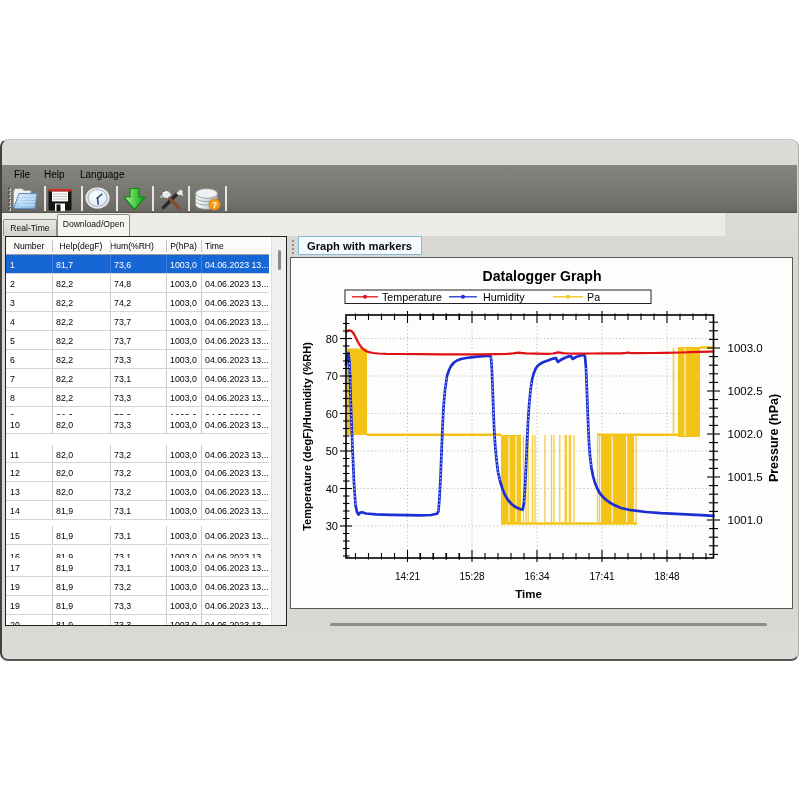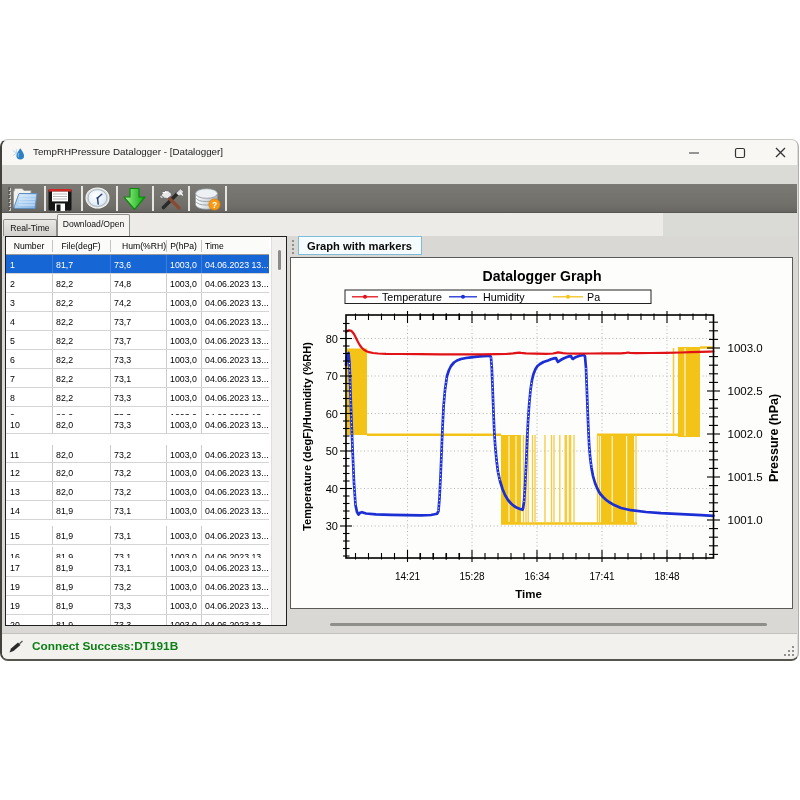--- a/index.html
+++ b/index.html
@@ -5,59 +5,44 @@
 .abs { position:absolute; }
 #win { position:absolute; left:0; top:138.5px; width:798.5px; height:522px;
   border-left:2px solid #42413c; border-right:1.5px solid #b0afab; border-top:1px solid #c9c8c4; border-bottom:2px solid #55544e;
   border-radius:8px; background:#dadad6; overflow:hidden; }
 #titlebar { position:absolute; left:0; top:0; width:795px; height:25px; background:#f8f7f4; }
 #titlebar .t { position:absolute; left:31px; top:6px; font-size:9.8px; color:#1b1b1b; }
 #menubar { position:absolute; left:0; top:25px; width:795px; height:19.5px; background:linear-gradient(#85847f,#7d7c77); font-size:10px; color:#000; }
 #menubar span { position:absolute; top:4px; }
 #toolbar { position:absolute; left:0; top:44.5px; width:795px; height:29px; background:linear-gradient(#7b7a75,#6f6e69 80%,#656460); border-bottom:1px solid #57564f; }
 .tsep { position:absolute; top:2px; width:2px; height:25px; background:#e6e5e2; }
-#tabstrip { position:absolute; left:0; top:73.5px; width:661px; height:22.5px; background:#ecebe8; }
+#tabstrip { position:absolute; left:0; top:73.5px; width:723px; height:22.5px; background:#ecebe8; }
 .tab { position:absolute; font-size:8.6px; color:#111; border:1px solid #8c8c88; border-bottom:none; border-radius:2px 2px 0 0; }
 #pane { position:absolute; left:0; top:96px; width:795px; height:397.5px; background:#d9d8d4; }
 #statusbar { position:absolute; left:0; top:493.5px; width:795px; height:25.5px; background:#f2f1ee; border-top:1px solid #c2c1bd; }
 #table { position:absolute; left:3px; top:96.5px; width:282px; height:389.5px; border:1.5px solid #1f1f1f; background:#ffffff; overflow:hidden; }
 .thead { position:absolute; left:0; top:0; width:263px; height:18px; background:#fbfbf9; border-bottom:1px solid #9a9a98; font-size:8.6px; }
 .thead span { position:absolute; top:4px; }
 .thead i { position:absolute; top:3px; height:12px; width:1px; background:#c4c4c2; }
 .trow { position:absolute; left:0; width:263px; height:18.95px; font-size:8.8px; border-bottom:1px solid #d4d4d2; background:#fff; color:#000; }
 .trow span { position:absolute; top:5px; }
 .trow i { position:absolute; top:0; height:100%; width:1px; background:#cccccc; }
 .trow.sel { background:#1766d6; color:#ffffff; }
 .trow.sel i { background:#3f7edc; }
 #vscroll { position:absolute; left:265px; top:0; width:15px; height:100%; background:#f0efed; border-left:1px solid #e0dfdd; }
 #vthumb { position:absolute; left:6px; top:13px; width:2.5px; height:20px; background:#8a8a88; border-radius:2px; }
 #chartpanel { position:absolute; left:288px; top:117.5px; width:502.5px; height:352px; background:#fdfdfb; border:1px solid #5a5a58; }
 #glabel { position:absolute; left:295.5px; top:96.5px; width:124px; height:18.5px; background:#f6fbfd; border:1px solid #7fbcd9; font-size:11.2px; font-weight:bold; color:#0a0a0a; text-align:center; line-height:18px; }
 #hscroll { position:absolute; left:328px; top:483.5px; width:437px; height:2.5px; background:#8e8e8a; border-radius:2px; }
 </style></head><body>
 <div id="win">
-  <div id="titlebar">
-    <div class="abs" style="left:10px;top:6px"><svg width="14" height="13" viewBox="0 0 16 15">
-          <g stroke="#b8d4ea" stroke-width="1">
-            <line x1="1" y1="4" x2="9" y2="10"></line>
-            <line x1="9" y1="4" x2="1" y2="10"></line>
-            <line x1="5" y1="2.5" x2="5" y2="11.5"></line>
-          </g>
-          <path d="M9.5 1.5 C9.5 1.5 13.8 7.2 13.8 10.2 A4.3 4.3 0 0 1 5.2 10.2 C5.2 7.2 9.5 1.5 9.5 1.5 Z" fill="#2e7fc4"></path>
-          <path d="M8 7 C7 8.5 6.8 10.5 7.6 11.8" stroke="#9fd0f0" stroke-width="1" fill="none"></path>
-        </svg></div>
-    <span class="t">TempRHPressure Datalogger - [Datalogger]</span>
-    <svg width="110" height="25" viewBox="0 0 110 25" style="position:absolute;left:686px;top:0">
-        <g stroke="#333333" stroke-width="1.2" fill="none">
-          <line x1="1" y1="13" x2="11" y2="13"></line>
-          <rect x="47.5" y="8.5" width="9" height="9" rx="1.5"></rect>
-          <line x1="88" y1="8" x2="97" y2="17"></line>
-          <line x1="97" y1="8" x2="88" y2="17"></line>
-        </g>
-      </svg>
+  <div id="menubar">
+    <span style="left:12px">File</span>
+      <span style="left:42px">Help</span>
+      <span style="left:78px">Language</span>
   </div>
   <div id="toolbar">
     <div style="position:absolute;left:5.5px;top:3px;width:2.5px;height:2.5px;background:#5e5d58;box-shadow:1px 1px 0 #c9c8c4"></div>
       <div style="position:absolute;left:5.5px;top:7px;width:2.5px;height:2.5px;background:#5e5d58;box-shadow:1px 1px 0 #c9c8c4"></div>
       <div style="position:absolute;left:5.5px;top:11px;width:2.5px;height:2.5px;background:#5e5d58;box-shadow:1px 1px 0 #c9c8c4"></div>
       <div style="position:absolute;left:5.5px;top:15px;width:2.5px;height:2.5px;background:#5e5d58;box-shadow:1px 1px 0 #c9c8c4"></div>
       <div style="position:absolute;left:5.5px;top:19px;width:2.5px;height:2.5px;background:#5e5d58;box-shadow:1px 1px 0 #c9c8c4"></div>
       <div style="position:absolute;left:5.5px;top:23px;width:2.5px;height:2.5px;background:#5e5d58;box-shadow:1px 1px 0 #c9c8c4"></div>
     <div class="tsep" style="left:41.5px"></div>
       <div class="tsep" style="left:78.5px"></div>
@@ -149,22 +134,22 @@
         </svg></div>
   </div>
   <div id="tabstrip">
     <div class="tab" style="left:1px;top:6px;width:54px;height:17px;background:linear-gradient(#e9e8e5,#d2d1cd);text-align:center;line-height:16px">Real-Time</div>
     <div class="tab" style="left:55px;top:1px;width:73px;height:22px;background:#f5f4f1;text-align:center;line-height:19px">Download/Open</div>
   </div>
   <div id="pane"></div>
   <div id="table">
     <div class="thead">
         <span style="left:0;width:46px;text-align:center">Number</span>
-        <span style="left:46px;width:58px;text-align:center">File(degF)</span>
-        <span style="left:104px;width:56px;text-align:right">Hum(%RH)</span>
+        <span style="left:46px;width:58px;text-align:center">Help(degF)</span>
+        <span style="left:104px;width:56px;text-align:left">Hum(%RH)</span>
         <span style="left:160px;width:35px;text-align:center">P(hPa)</span>
         <span style="left:199px;width:66px;">Time</span>
         <i style="left:46px"></i>
         <i style="left:104px"></i>
         <i style="left:160px"></i>
         <i style="left:195px"></i>
       </div>
       <div class="trow sel" style="top:18.0px">
         <span style="left:4px">1</span>
         <span style="left:50px">81,7</span>
@@ -612,29 +597,12 @@
           <text x="246" y="322" font-size="10" text-anchor="middle">16:34</text>
           <text x="311" y="322" font-size="10" text-anchor="middle">17:41</text>
           <text x="376" y="322" font-size="10" text-anchor="middle">18:48</text>
           <text x="237.5" y="340" font-size="11.5" font-weight="bold" text-anchor="middle">Time</text>
           <text transform="translate(20,178.5) rotate(-90)" font-size="11" font-weight="bold" text-anchor="middle">Temperature (degF)/Humidity (%RH)</text>
           <text transform="translate(487,180) rotate(-90)" font-size="12.5" font-weight="bold" text-anchor="middle">Pressure (hPa)</text>
         </g>
       </svg>
     </div>
   <div id="hscroll"></div>
-  <div id="statusbar">
-    <div class="abs" style="left:6px;top:6px"><svg width="16" height="14" viewBox="0 0 16 14">
-          <path d="M1.5 12.5 L3 8.5 L10 2.5 L12.5 5 L5.5 11 Z" fill="#2a2a2a"></path>
-          <line x1="11.5" y1="3.8" x2="14.5" y2="1" stroke="#555" stroke-width="1.2"></line>
-        </svg></div>
-    <span class="abs" style="left:30px;top:5px;font-size:11.8px;font-weight:bold;color:#0e8018">Connect Success:DT191B</span>
-    <svg width="12" height="12" viewBox="0 0 12 12" style="position:absolute;right:2px;bottom:2px">
-        <g fill="#90908c">
-          <rect x="9" y="1" width="2" height="2"></rect>
-          <rect x="9" y="5" width="2" height="2"></rect>
-          <rect x="9" y="9" width="2" height="2"></rect>
-          <rect x="5" y="5" width="2" height="2"></rect>
-          <rect x="5" y="9" width="2" height="2"></rect>
-          <rect x="1" y="9" width="2" height="2"></rect>
-        </g>
-      </svg>
-  </div>
 </div>
 </body></html>

